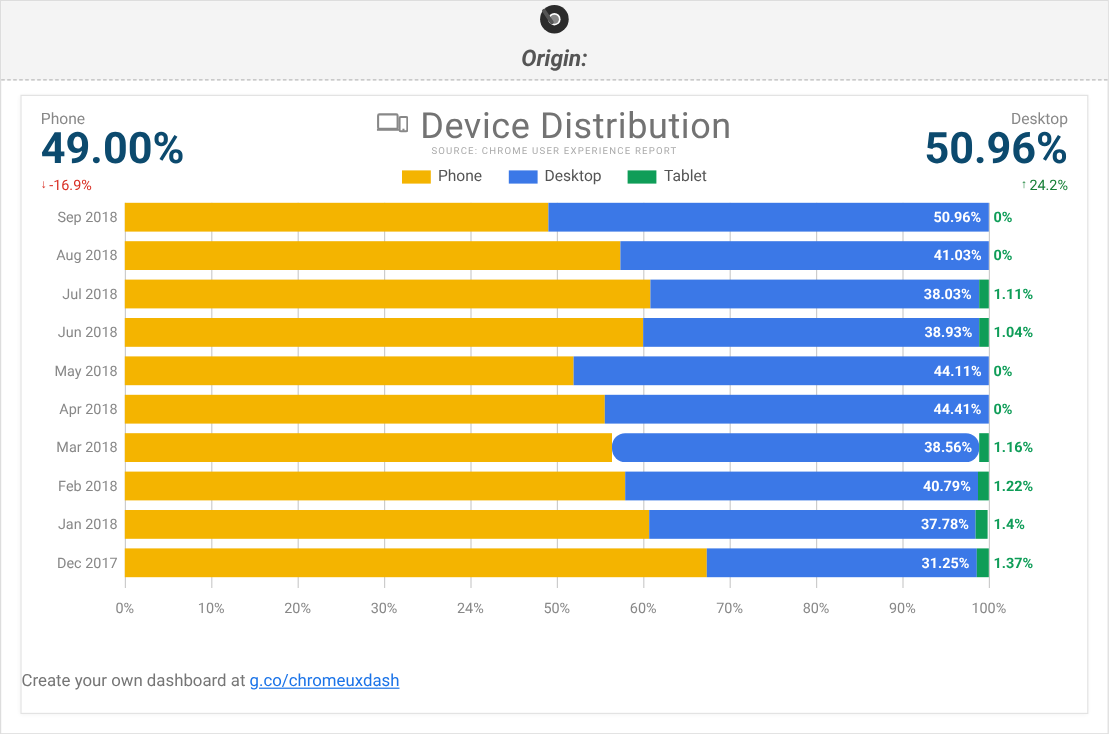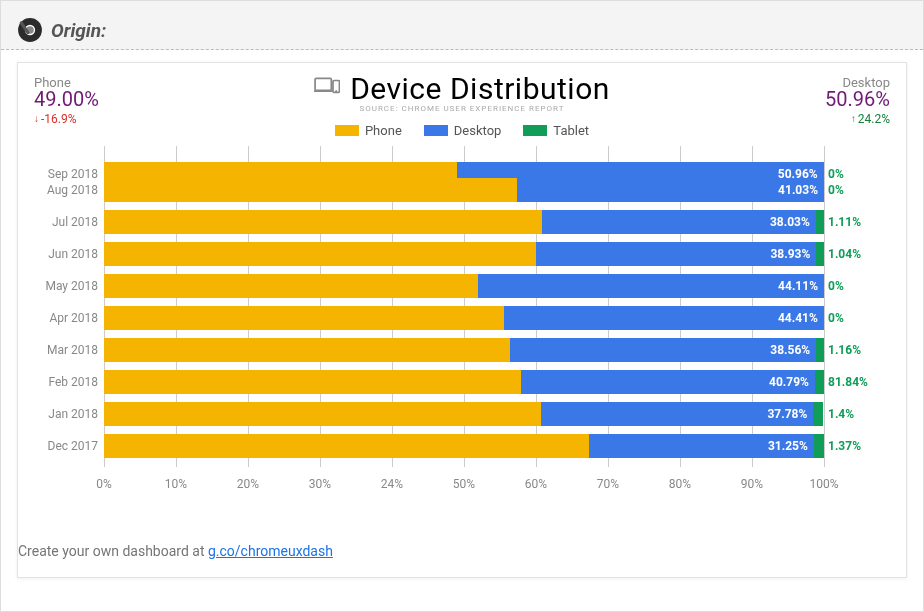--- a/index.html
+++ b/index.html
@@ -15,24 +15,25 @@
       height: 612px;
       background: #fff;
       border: 1px solid #ddd;
       box-shadow: 0 1px 3px rgba(0,0,0,0.08);
       position: relative;
       padding: 0;
     }
     .origin-row {
       display: flex;
       align-items: center;
-      padding: 16px 16px 6px 16px;
+      padding: 2px 16px 6px 16px;
       background: #f4f4f4;
       border-bottom: 1px dashed #bbb;
       gap: 8px;
+      flex-direction: column;
     }
     .chrome-icon {
       width: 26px; height: 26px;
       display: inline-flex; align-items: center; justify-content: center;
     }
     .origin-label { font-weight: 700; font-style: italic; color: #555; font-size: 19px; }
     .origin-url { font-weight: 400; color: #555; font-size: 19px; margin-left: 2px; }
     .card {
       margin: 12px 16px 8px 16px;
       background: #fff;
@@ -46,27 +47,27 @@
       display: flex;
       justify-content: space-between;
       align-items: flex-start;
       position: relative;
     }
     .header-left, .header-right { width: 160px; }
     .header-left { text-align: left; padding-top: 4px; }
     .header-right { text-align: right; padding-top: 4px; }
     .header-center { flex: 1; text-align: center; }
     .small-label { color: #888; font-size: 13px; }
-    .big-pct { color: #701a75; font-size: 20px; font-weight: 400; line-height: 1.1; margin-top: -2px;}
+    .big-pct { color: #0c4a6e; font-size: 36px; font-weight: 700; line-height: 1.1; margin-top: -2px;}
     .delta { font-size: 12px; margin-top: 2px; }
     .delta-neg { color: #d93025; }
     .delta-pos { color: #188038; }
     .delta-arrow { font-size: 10px; vertical-align: 1px; margin-right: 2px;}
     .title-row { display: flex; align-items: center; justify-content: center; gap: 10px; margin-top:0px;}
-    .title-text { font-size: 30px; color: #000000; font-weight: 400; letter-spacing: 0.5px; }
+    .title-text { font-size: 30px; color: #737373; font-weight: 400; letter-spacing: 0.5px; }
     .subtitle { font-size: 8px; color: #aaa; letter-spacing: 1px; margin-top: -2px; }
     .devices-icon svg { width: 26px; height: 22px; }
     .legend-row { display: flex; justify-content: center; gap: 22px; margin-top: 10px; font-size: 13px; color: #555;}
     .legend-item { display: flex; align-items: center; gap: 6px;}
     .swatch { width: 24px; height: 11px; display: inline-block; }
     .sw-phone { background: #f4b400; }
     .sw-desktop { background: #3b78e7; }
     .sw-tablet { background: #0f9d58; }
     .chart-area {
       position: relative;
@@ -225,21 +226,21 @@
         <div class="grid-line" style="left: 432px;"></div>
         <div class="axis-label" style="left: 432px;">60%</div>
         <div class="grid-line" style="left: 504px;"></div>
         <div class="axis-label" style="left: 504px;">70%</div>
         <div class="grid-line" style="left: 576px;"></div>
         <div class="axis-label" style="left: 576px;">80%</div>
         <div class="grid-line" style="left: 648px;"></div>
         <div class="axis-label" style="left: 648px;">90%</div>
         <div class="grid-line" style="left: 720px;"></div>
         <div class="axis-label" style="left: 720px;">100%</div>
-        <div class="bar-row-wrap" style="top: 16px;">
+        <div class="bar-row-wrap" style="top: 0px;">
           <div class="y-label">Sep 2018</div>
           <div class="bar-row">
             <div class="seg-phone" style="width: 352.8px;">
               <span class="val-phone">49%</span>
             </div>
             <div class="seg-desktop" style="width: 366.912px;">
               <span class="val-desktop">50.96%</span>
             </div>
             <div class="seg-tablet" style="width: 0px;"></div>
           </div>
@@ -309,39 +310,39 @@
             <div class="seg-tablet" style="width: 0px;"></div>
           </div>
           <span class="val-tablet">0%</span>
         </div>
         <div class="bar-row-wrap" style="top: 192px;">
           <div class="y-label">Mar 2018</div>
           <div class="bar-row">
             <div class="seg-phone" style="width: 433.44px;">
               <span class="val-phone">60.2%</span>
             </div>
-            <div class="seg-desktop" style="width: 327px;">
+            <div class="seg-desktop" style="width: 327px; border-radius: 11px;">
               <span class="val-desktop">38.56%</span>
             </div>
             <div class="seg-tablet" style="width: 8.352px;"></div>
           </div>
           <span class="val-tablet">1.16%</span>
         </div>
         <div class="bar-row-wrap" style="top: 224px;">
           <div class="y-label">Feb 2018</div>
           <div class="bar-row">
             <div class="seg-phone" style="width: 417.312px;">
               <span class="val-phone">57.96%</span>
             </div>
             <div class="seg-desktop" style="width: 293.688px;">
               <span class="val-desktop">40.79%</span>
             </div>
             <div class="seg-tablet" style="width: 8.784px;"></div>
           </div>
-          <span class="val-tablet">81.84%</span>
+          <span class="val-tablet">1.22%</span>
         </div>
         <div class="bar-row-wrap" style="top: 256px;">
           <div class="y-label">Jan 2018</div>
           <div class="bar-row">
             <div class="seg-phone" style="width: 437.328px;">
               <span class="val-phone">60.74%</span>
             </div>
             <div class="seg-desktop" style="width: 272.016px;">
               <span class="val-desktop">37.78%</span>
             </div>

